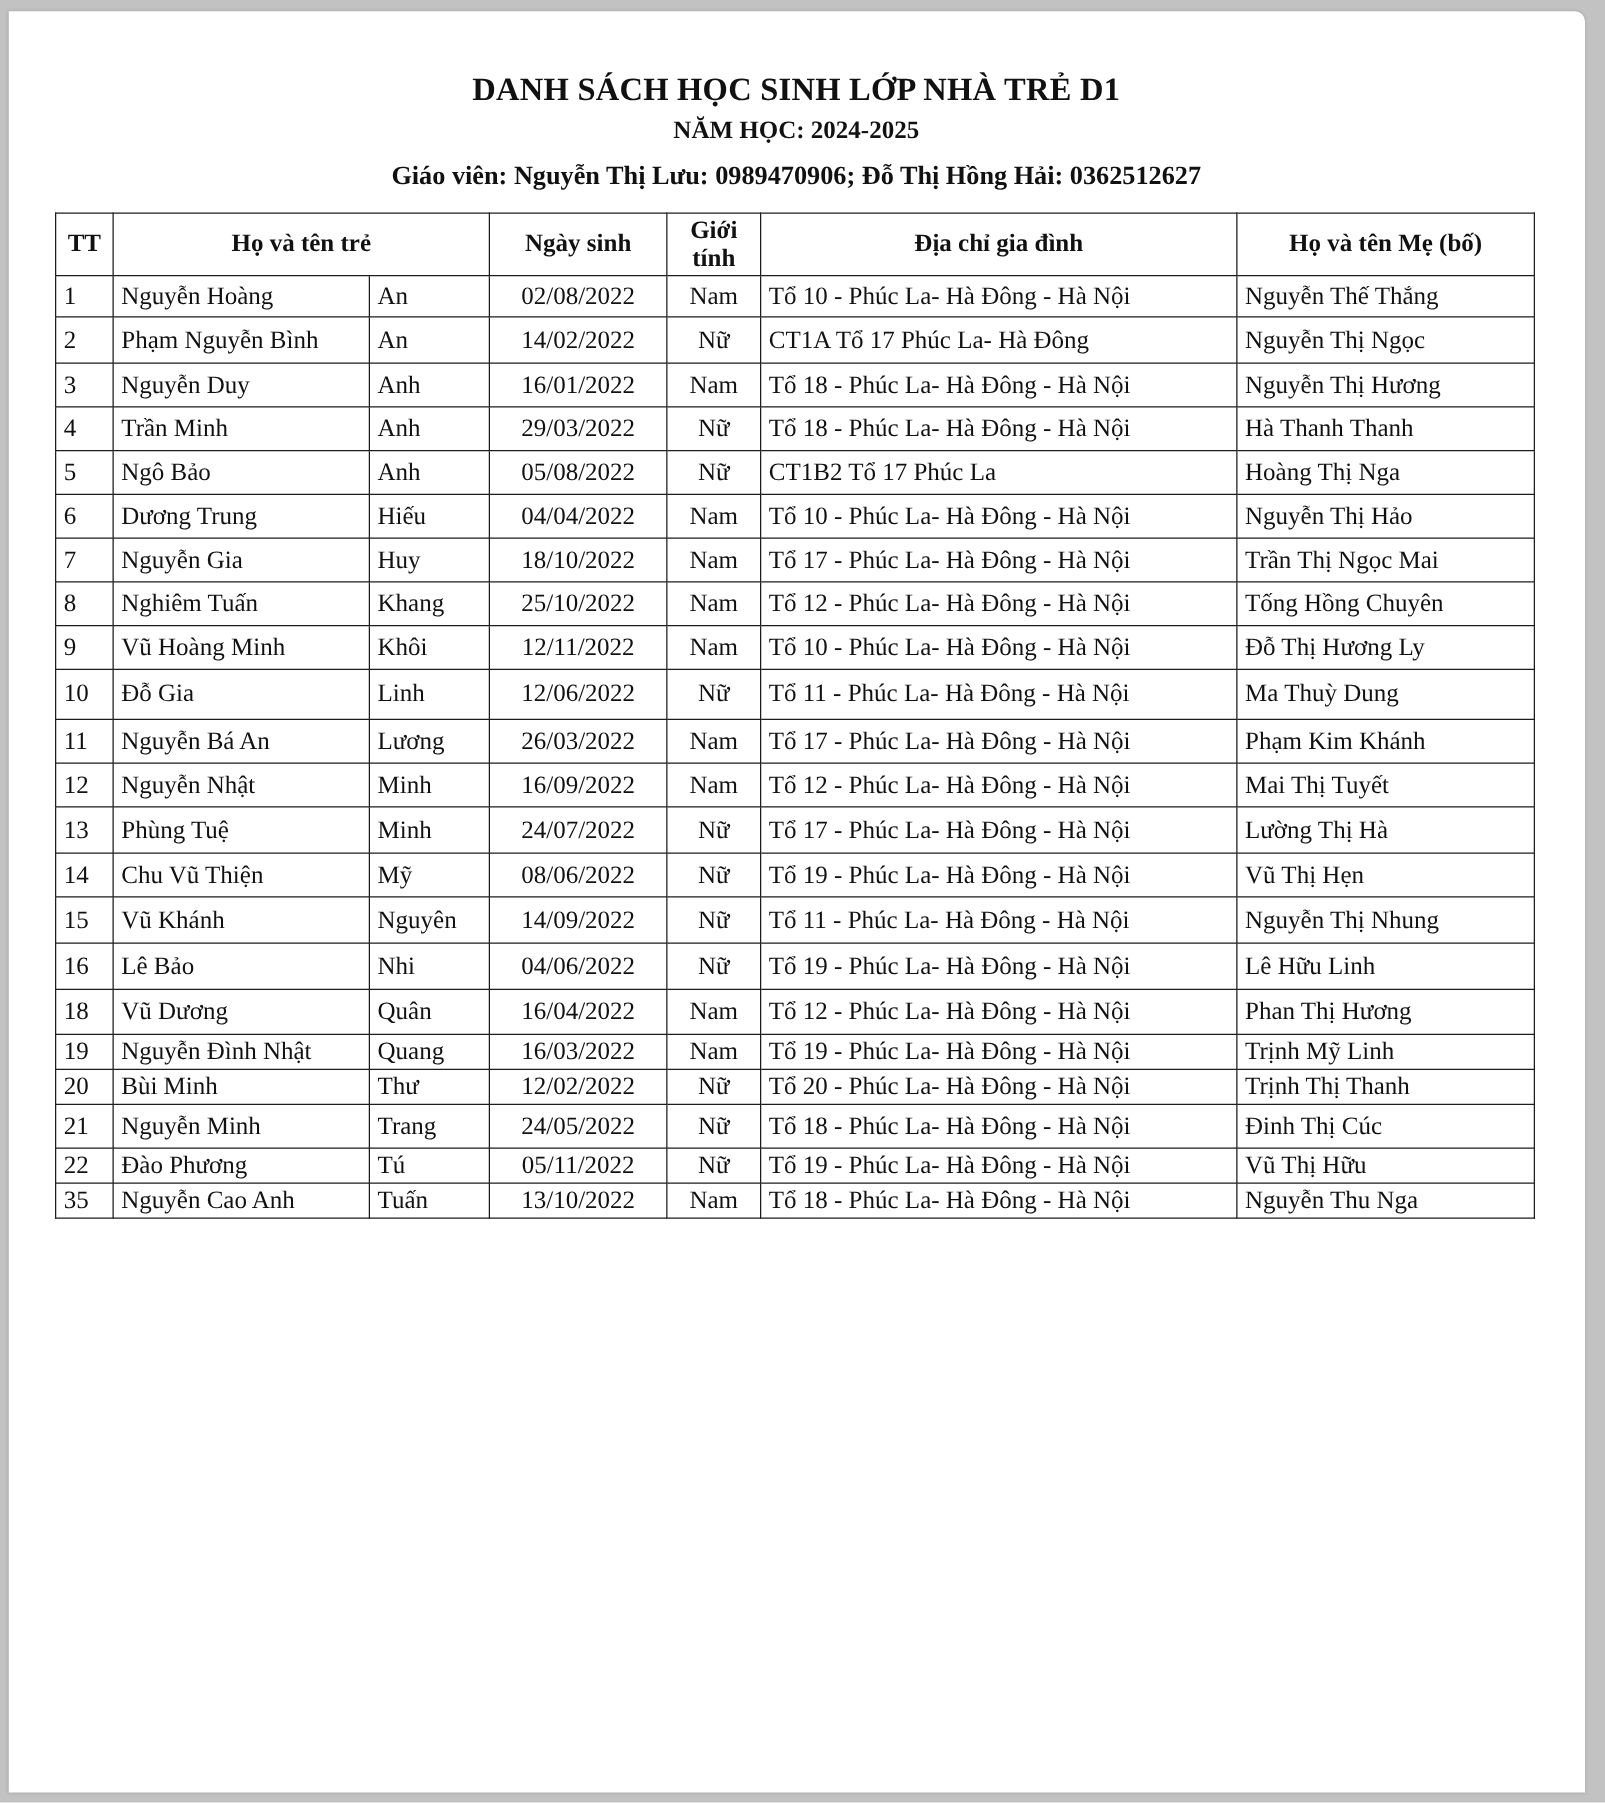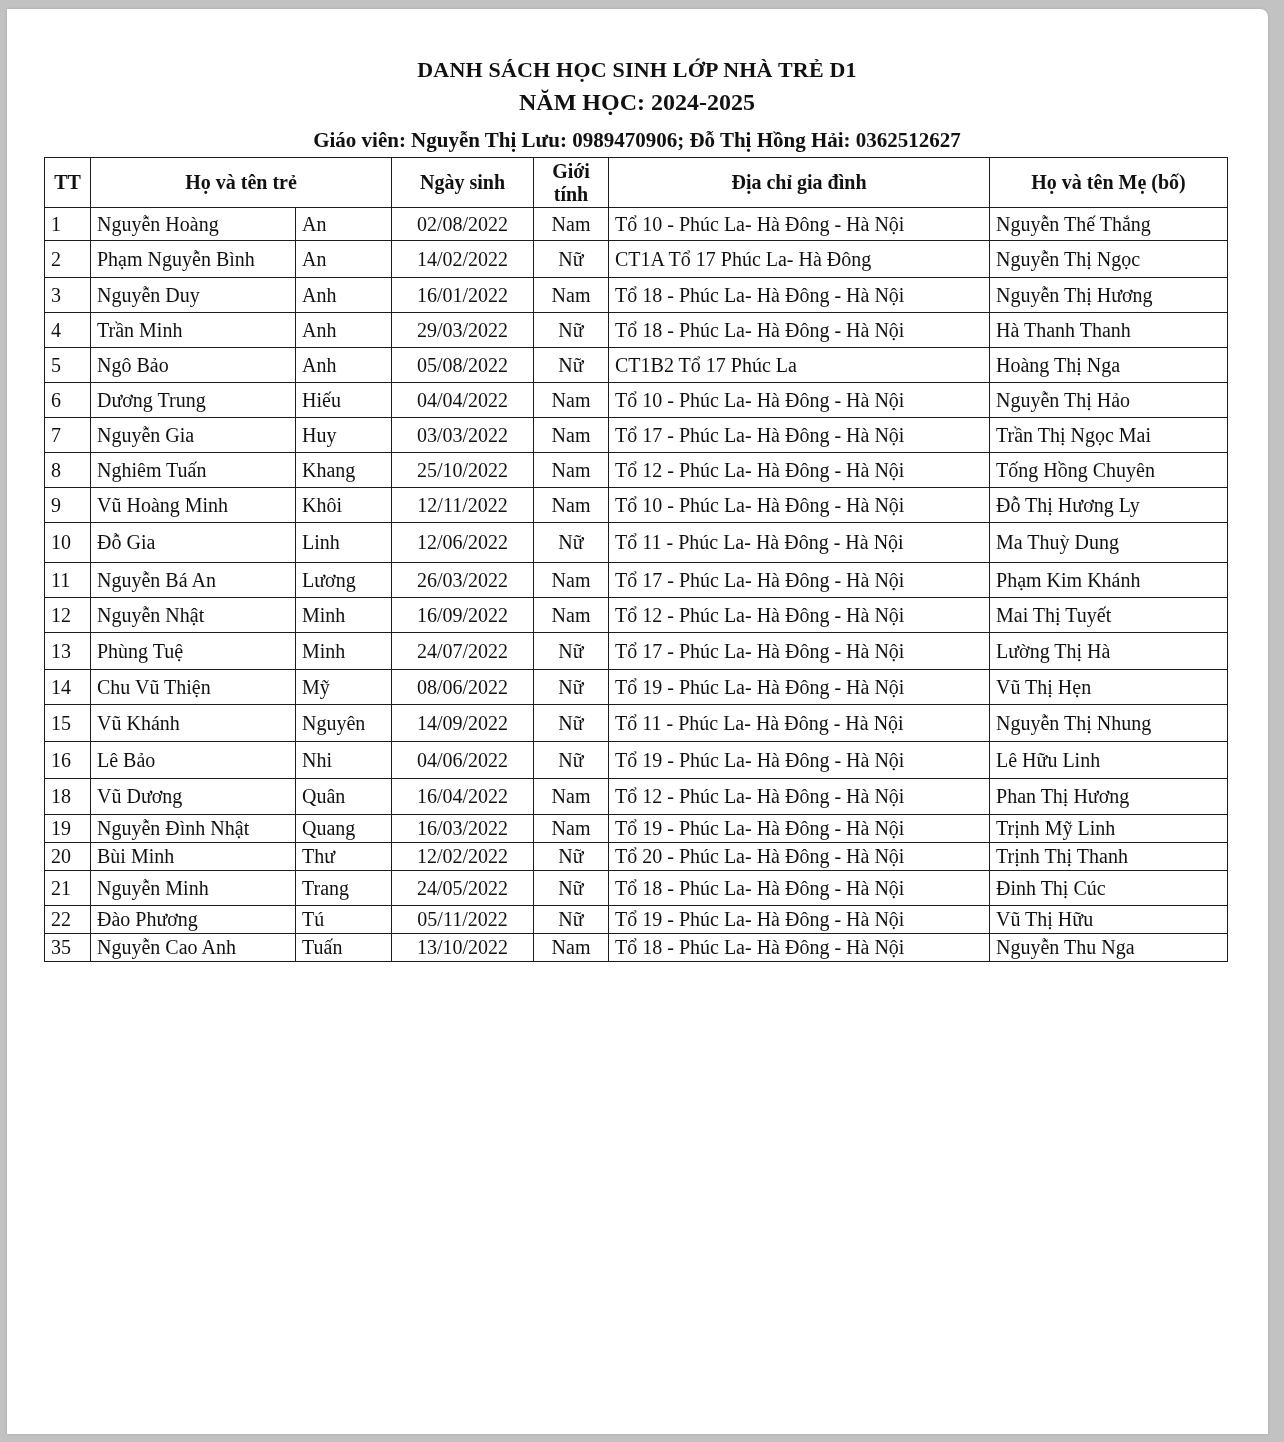--- a/index.html
+++ b/index.html
@@ -13,25 +13,25 @@
   .page{
     position:absolute;left:7px;top:9px;width:1261px;height:1425px;
     background:#ffffff;
     border-top-right-radius:8px;
     box-shadow:0 0 3px rgba(0,0,0,.15);
   }
   .doc-header{
     position:absolute;left:30px;top:48px;width:1200px;
     text-align:center;font-weight:bold;
   }
-  .doc-header .line1{font-size:22px;letter-spacing:.2px;}
-  .doc-header .line2{font-size:24px;margin-top:6px;}
+  .doc-header .line1{font-size:26px;letter-spacing:.2px;}
+  .doc-header .line2{font-size:20px;margin-top:6px;}
   .doc-header .line3{font-size:21px;margin-top:12px;}
   table.roster{
-    position:absolute;left:37px;top:148px;
+    position:absolute;left:37px;top:161px;
     border-collapse:collapse;table-layout:fixed;
     width:1183px;
     font-size:20px;
   }
   table.roster col.w-tt{width:46px;}
   table.roster col.w-name1{width:205px;}
   table.roster col.w-name2{width:96px;}
   table.roster col.w-dob{width:142px;}
   table.roster col.w-gender{width:75px;}
   table.roster col.w-address{width:381px;}
@@ -151,21 +151,21 @@
     <td class="c-name2">Hiếu</td>
     <td class="c-dob">04/04/2022</td>
     <td class="c-gender">Nam</td>
     <td class="c-address">Tổ 10 - Phúc La- Hà Đông - Hà Nội</td>
     <td class="c-parent">Nguyễn Thị Hảo</td>
   </tr>
         <tr>
     <td class="c-tt">7</td>
     <td class="c-name1">Nguyễn Gia</td>
     <td class="c-name2">Huy</td>
-    <td class="c-dob">03/03/2022</td>
+    <td class="c-dob">18/10/2022</td>
     <td class="c-gender">Nam</td>
     <td class="c-address">Tổ 17 - Phúc La- Hà Đông - Hà Nội</td>
     <td class="c-parent">Trần Thị Ngọc Mai</td>
   </tr>
         <tr>
     <td class="c-tt">8</td>
     <td class="c-name1">Nghiêm Tuấn</td>
     <td class="c-name2">Khang</td>
     <td class="c-dob">25/10/2022</td>
     <td class="c-gender">Nam</td>

